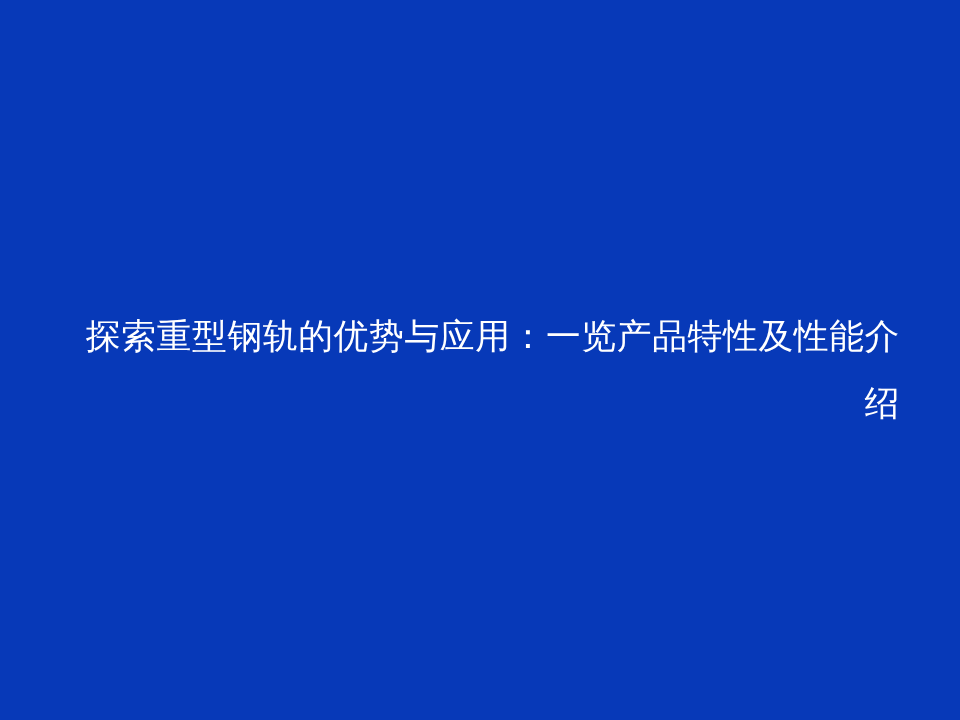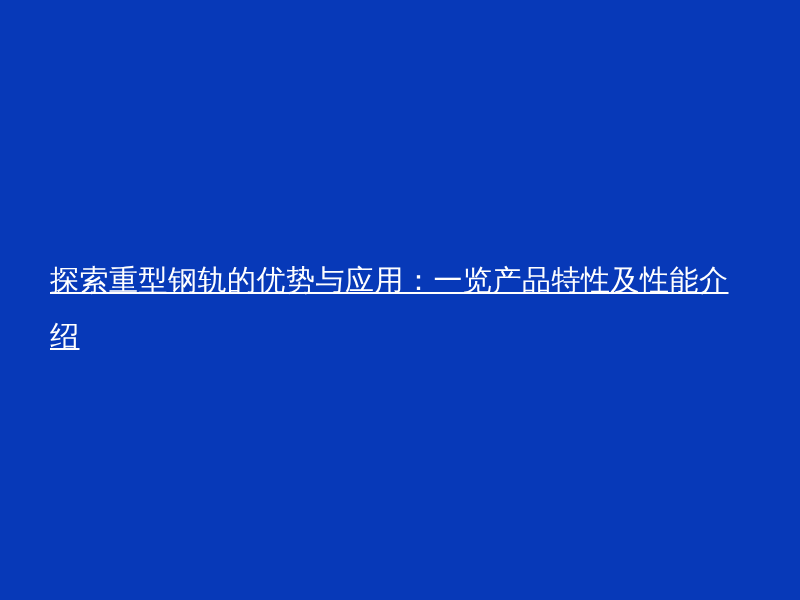--- a/index.html
+++ b/index.html
@@ -38,24 +38,23 @@
 
   .headline {
     margin: 0;
     padding: 0;
     color: #ffffff;
     font-family: "DejaVu Sans", "Liberation Sans", sans-serif;
     font-size: 29px;
     font-weight: 400;
     line-height: 56px;
     letter-spacing: 0.5px;
-    text-align: left;
+    text-align: right;
     word-break: break-all;
     white-space: normal;
-    text-decoration: underline;
   }
 </style>
 </head>
 <body>
 
 <div class="title-card" style="background-color: rgb(7, 57, 184);">
   <div class="headline-block">
     <h1 class="headline" style="color: rgb(255, 255, 255);">探索重型钢轨的优势与应用：一览产品特性及性能介绍</h1>
   </div>
 </div>

